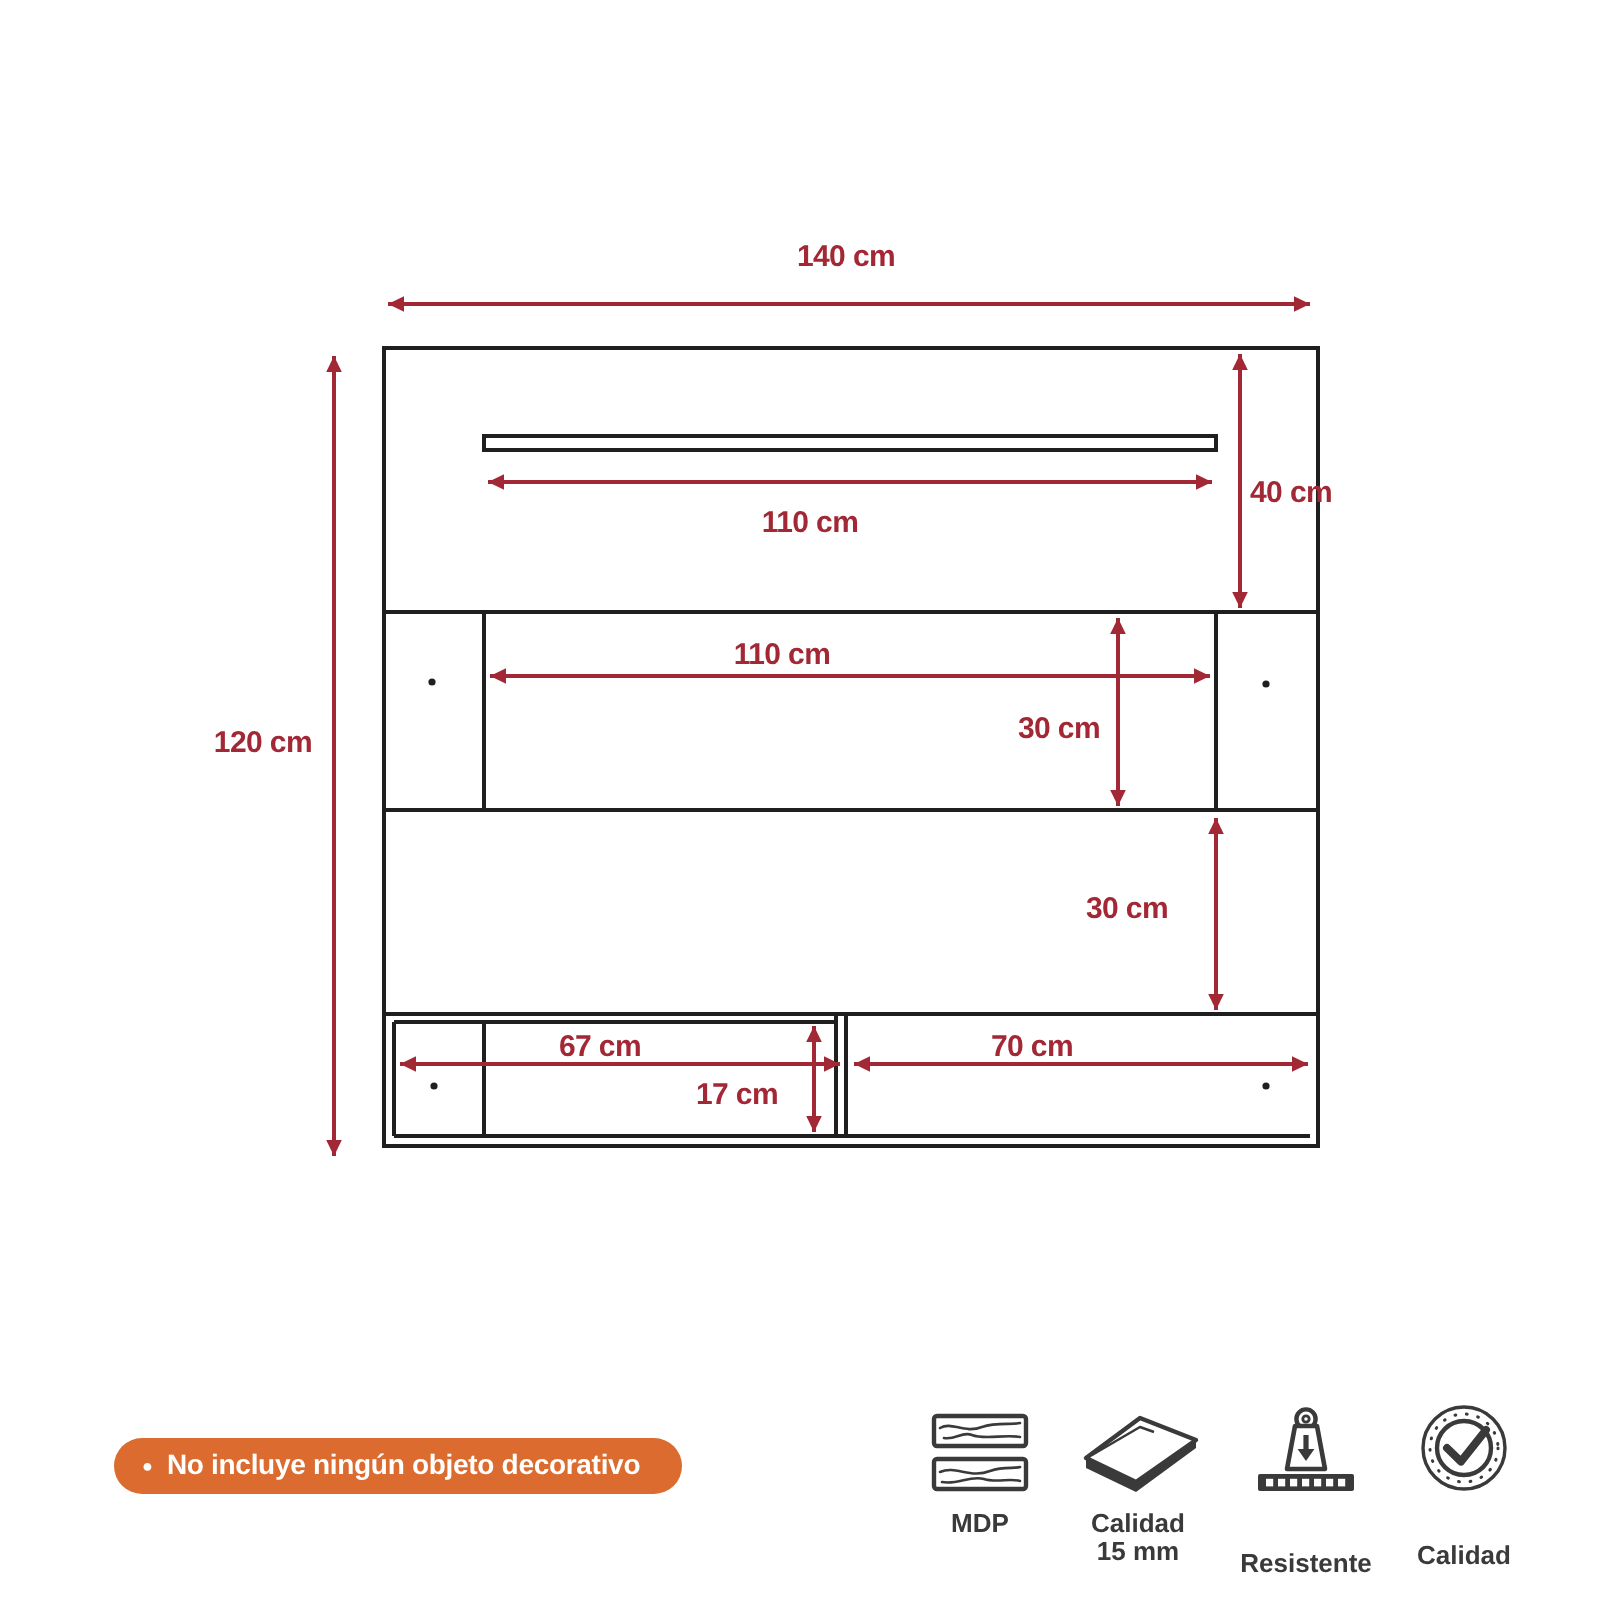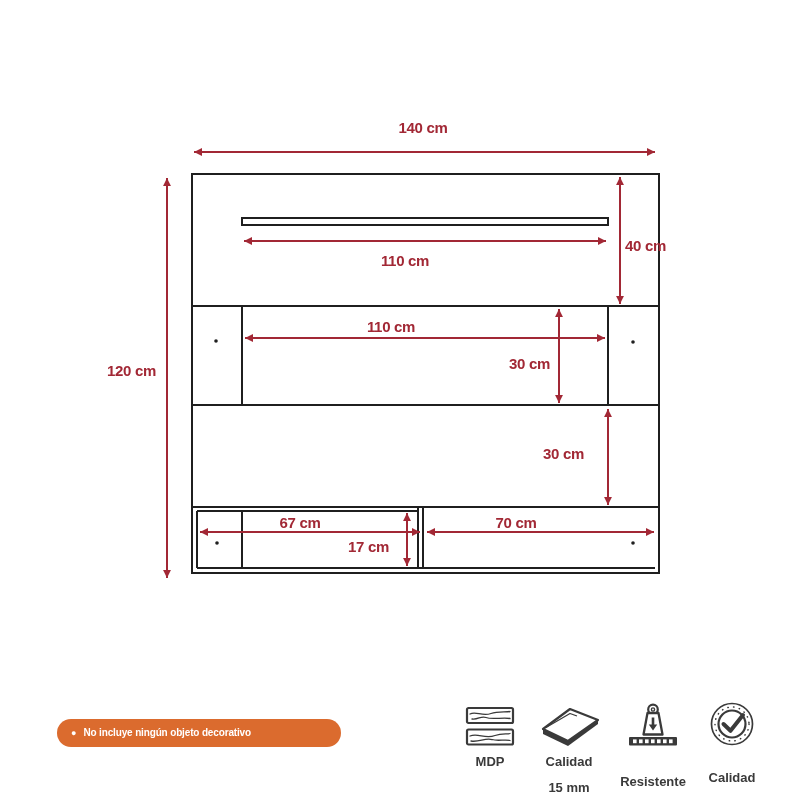--- a/index.html
+++ b/index.html
@@ -36,21 +36,21 @@
   }
   .notice-bullet {
     color: #ffffff;
     font-size: 9px;
     line-height: 13px;
     padding-top: 0.5px;
   }
   .notice-text {
     color: #ffffff;
     font-weight: bold;
-    font-size: 10px;
+    font-size: 14px;
     line-height: 13px;
     letter-spacing: -0.15px;
     white-space: nowrap;
   }
   
   .features {
     position: absolute;
     left: 452px;
     top: 699px;
     display: flex;
@@ -61,21 +61,21 @@
   .f-mel { width: 82px; }
   .f-res { width: 86px; gap: 20px; }
   .f-cal { width: 72px; gap: 16px; }
   .feature-iconbox { height: 48px; display: flex; align-items: flex-end; justify-content: center; }
   .feature-label, .feature-sublabel {
     font-weight: bold;
     font-size: 13px;
     line-height: 14px;
     color: #3a3a3a;
     text-align: center;
-    margin-top: 12px;
+    margin-top: 0;
   }
   .feature-label { margin-top: 8px; }
 </style>
 </head>
 <body>
 
 <div class="stage">
 
   <svg class="diagram" width="800" height="800" viewBox="0 0 800 800">
     <defs>

